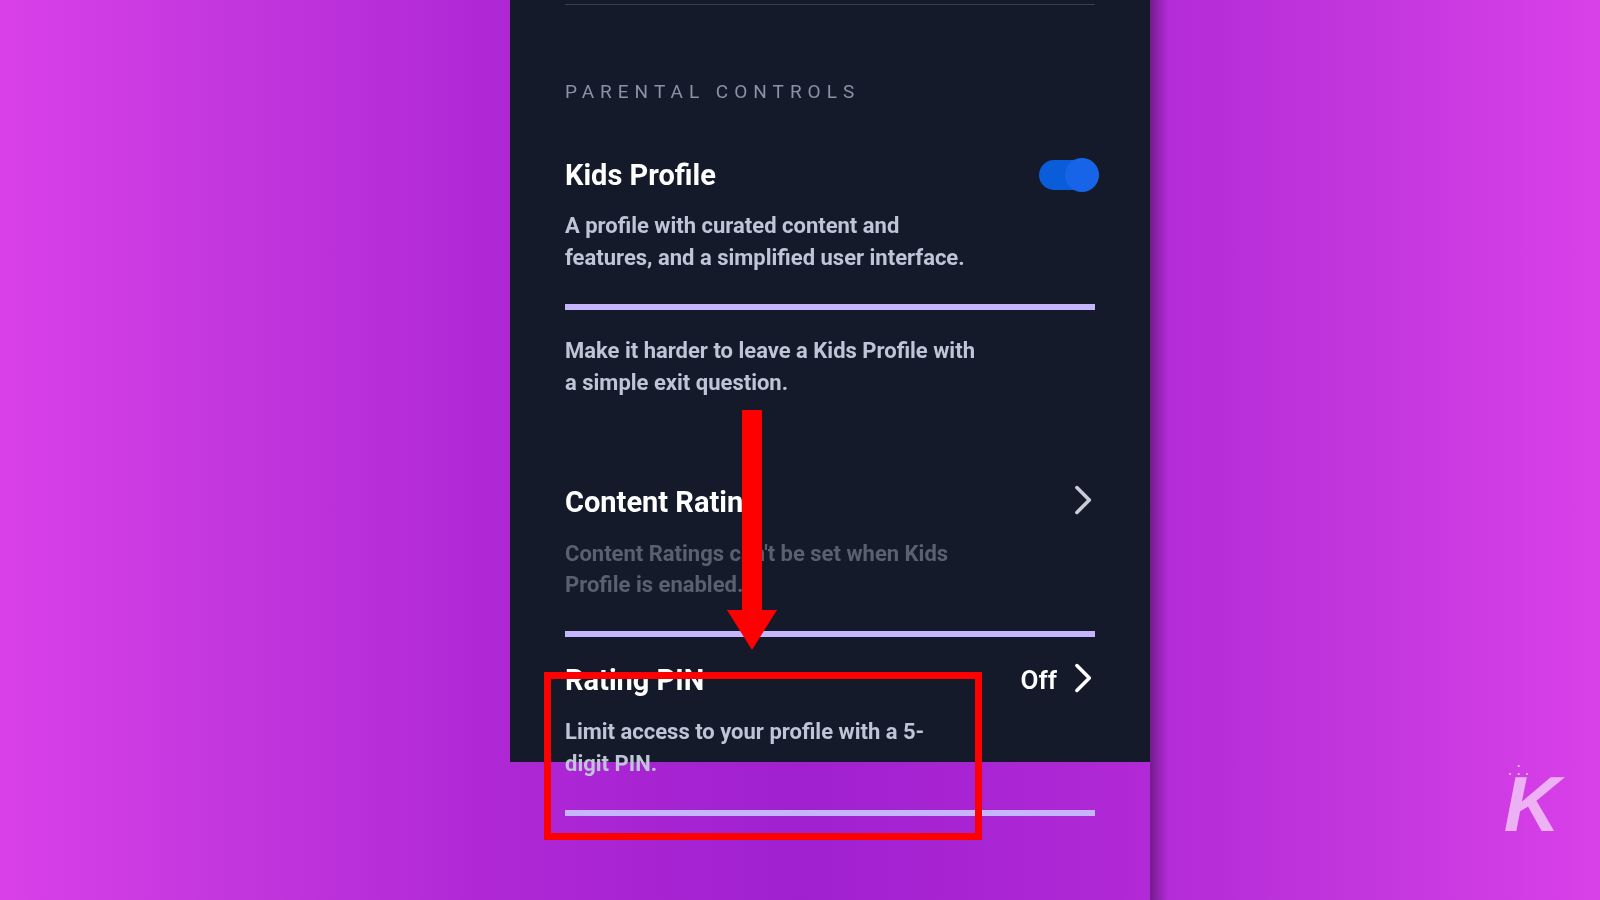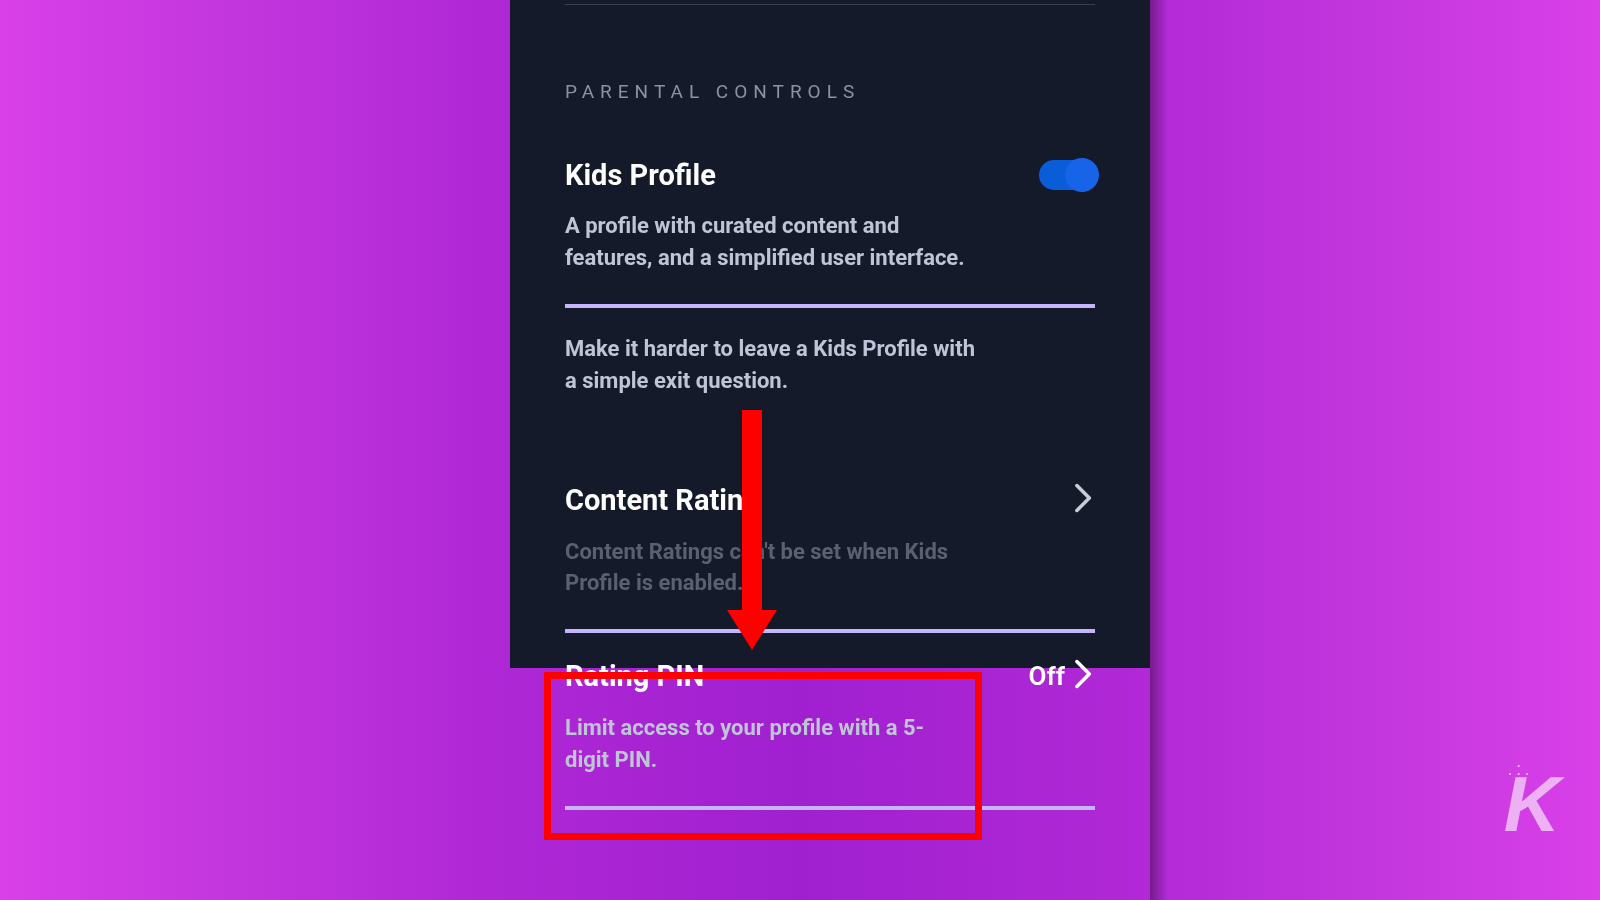--- a/index.html
+++ b/index.html
@@ -9,21 +9,21 @@
       background: linear-gradient(90deg, #d940e8 0%, #c236dd 15%, #b028d6 30%, #a020d0 50%, #b028d6 70%, #c236dd 85%, #d940e8 100%);
       font-family: -apple-system, BlinkMacSystemFont, "Segoe UI", Roboto, sans-serif;
       position: relative;
       overflow: hidden;
     }
     .panel {
       position: absolute;
       left: 510px;
       top: 0;
       width: 640px;
-      height: 668px;
+      height: 762px;
       background: #141a2a;
       padding: 0 55px;
     }
     .panel-shadow-right {
       position: absolute;
       left: 1150px;
       top: 0;
       width: 18px;
       height: 900px;
       background: linear-gradient(90deg, rgba(0,0,0,0.35) 0%, rgba(0,0,0,0) 100%);
@@ -36,21 +36,21 @@
     .section-heading {
       color: #8a92a6;
       font-size: 19px;
       letter-spacing: 6px;
       font-weight: 400;
       margin-top: 75px;
       margin-bottom: 55px;
     }
     .setting-row {
       padding: 25px 0 30px 0;
-      border-bottom: 4px solid #c4b5fd;
+      border-bottom: 6px solid #c4b5fd;
       position: relative;
     }
     .setting-row.no-border {
       border-bottom: none;
     }
     .setting-head {
       display: flex;
       justify-content: space-between;
       align-items: center;
       margin-bottom: 18px;
@@ -99,21 +99,21 @@
       left: -4px;
       background: #ffffff;
     }
     .chevron-icon svg {
       width: 22px;
       height: 32px;
     }
     .right-group {
       display: flex;
       align-items: center;
-      gap: 8px;
+      gap: 16px;
       justify-content: center;
     }
     .status-text {
       color: #ffffff;
       font-size: 26px;
       font-weight: 600;
     }
     .highlight-box {
       position: absolute;
       left: 544px;

